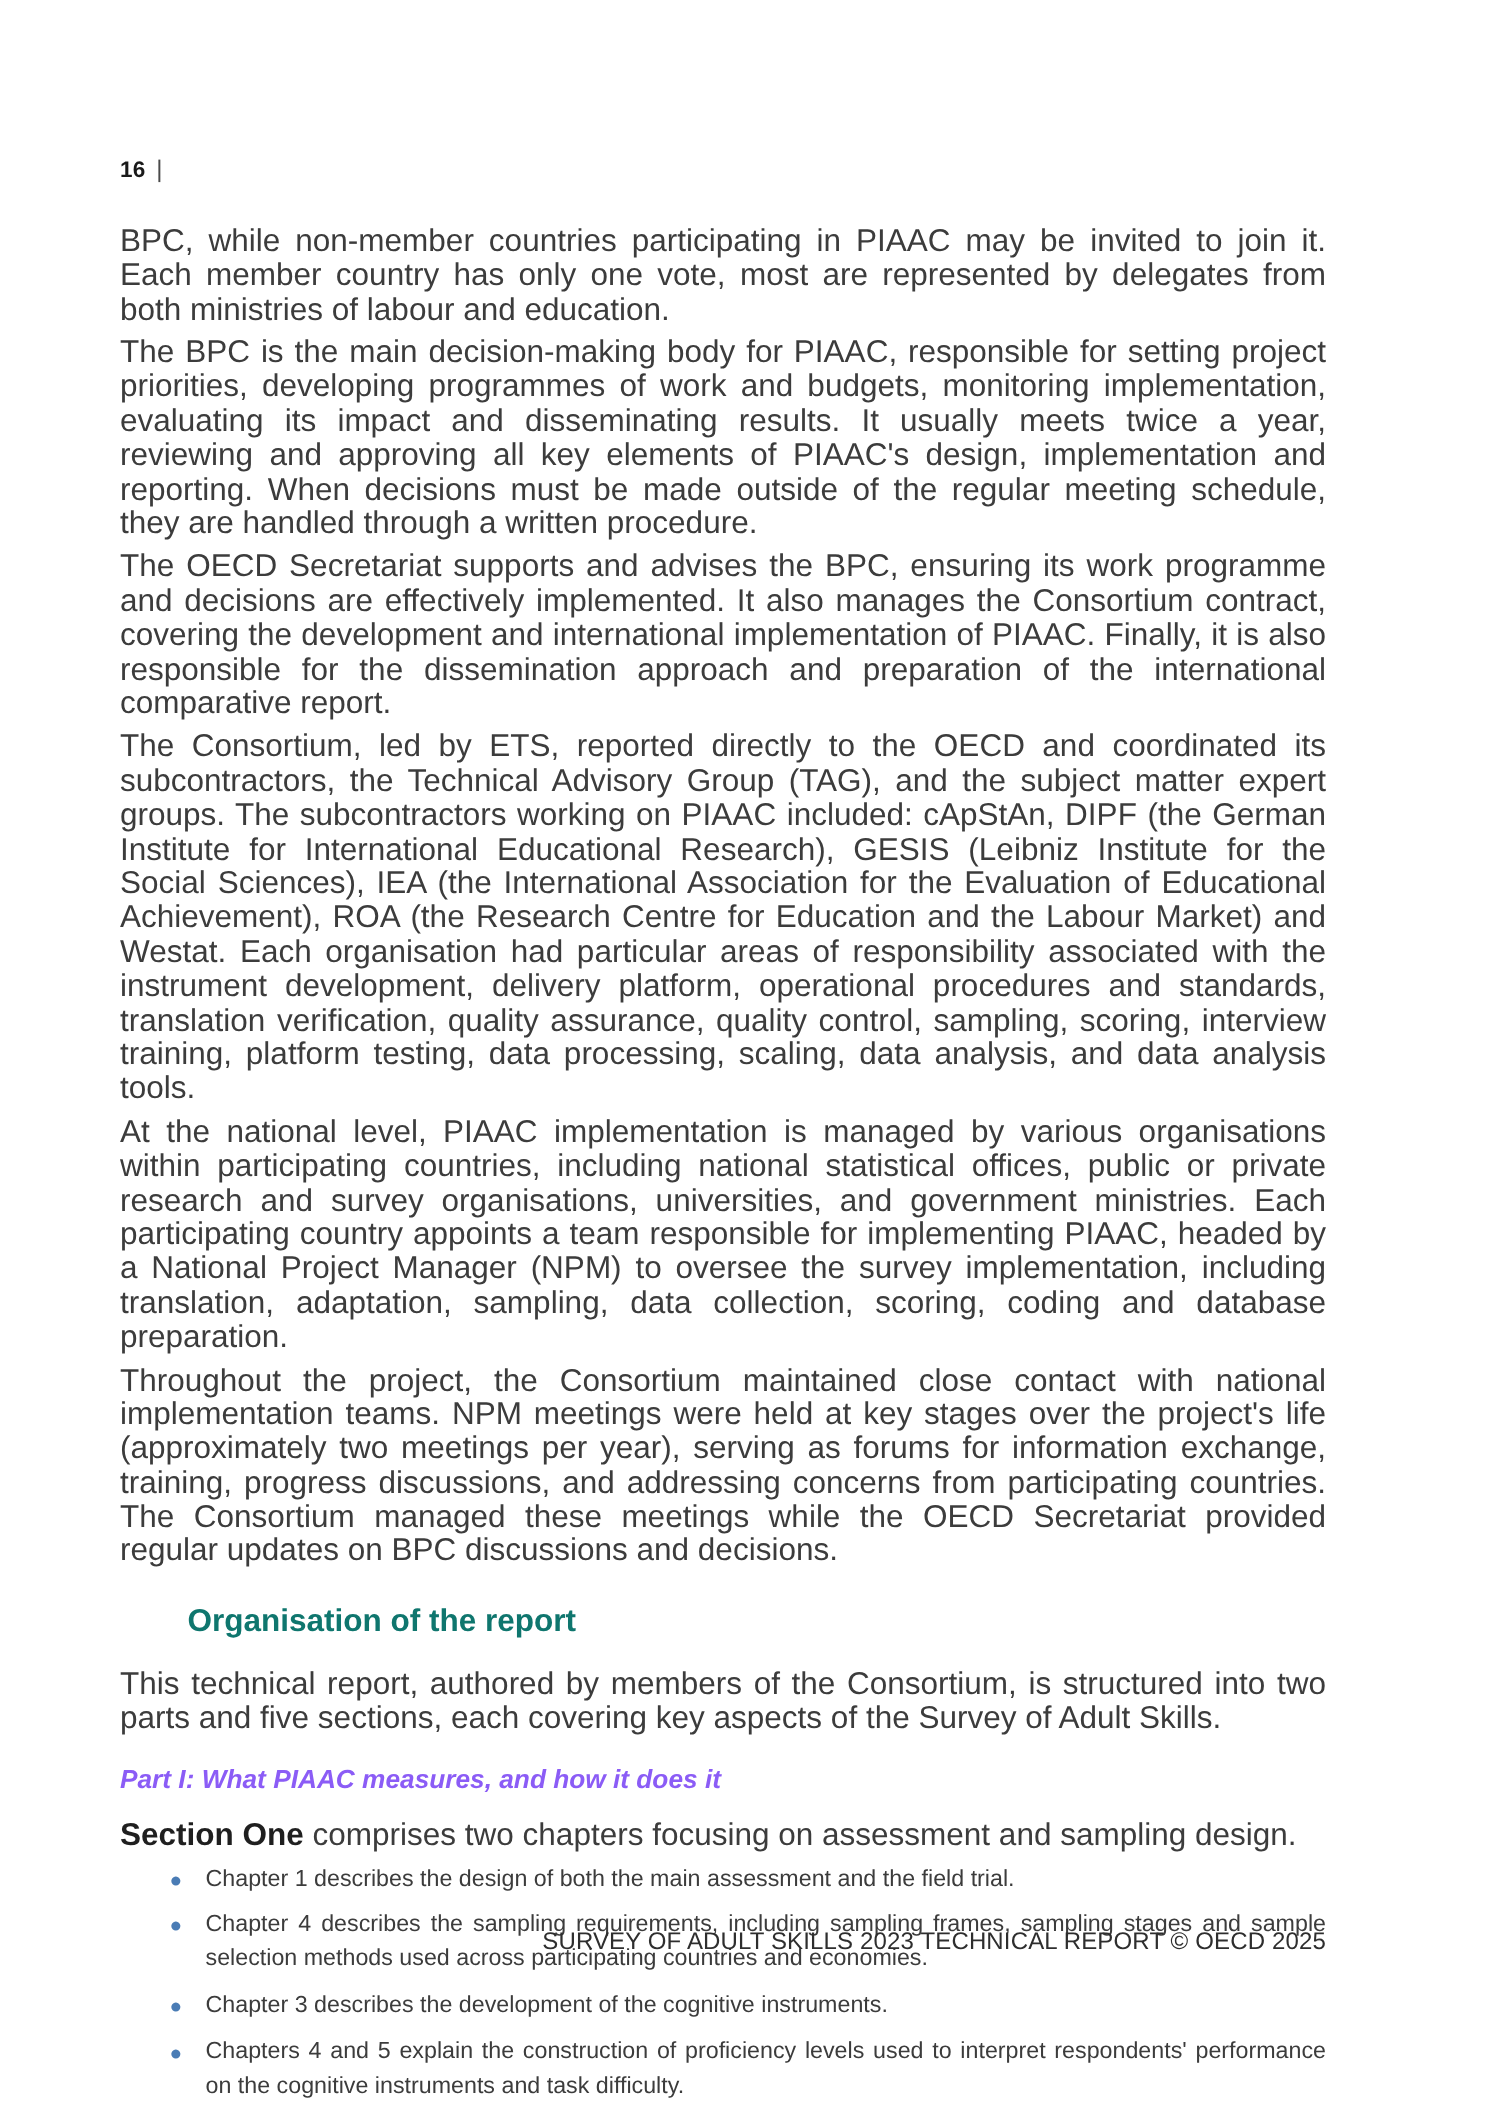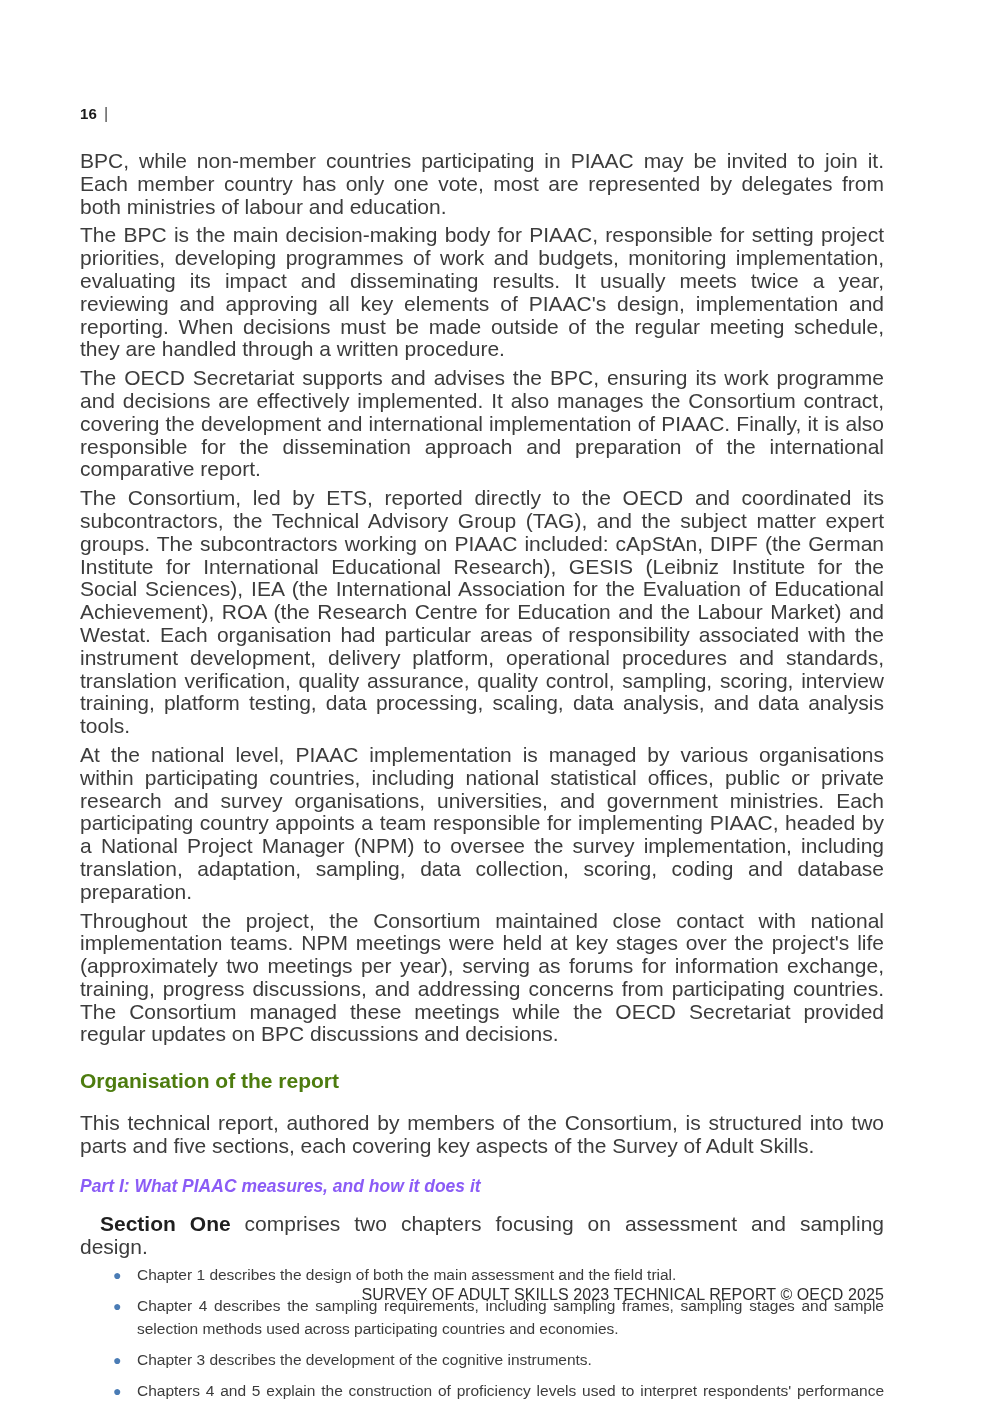--- a/index.html
+++ b/index.html
@@ -38,35 +38,35 @@
     line-height: 22.8px;
     text-align: justify;
     margin-bottom: 6px;
   }
   h1.section-heading {
     margin-top: 22px;
     margin-bottom: 18px;
     font-size: 21px;
     line-height: 26px;
     font-weight: bold;
-    color: #4d7c0f;
+    color: #0f766e;
+    margin-left: 45px;
   }
   h2.part-heading {
     margin-top: 17px;
     margin-bottom: 16px;
     font-size: 17.5px;
     line-height: 22px;
     font-weight: bold;
     font-style: italic;
     color: #8b5cf6;
   }
   .lead {
     font-weight: bold;
     color: #1f1f1f;
-    margin-left: 20px;
   }
   .bullet-list {
     margin-top: 4px;
     margin-bottom: 2px;
   }
   .bullet-item {
     display: flex;
     align-items: flex-start;
     font-size: 15.5px;
     line-height: 22.8px;

